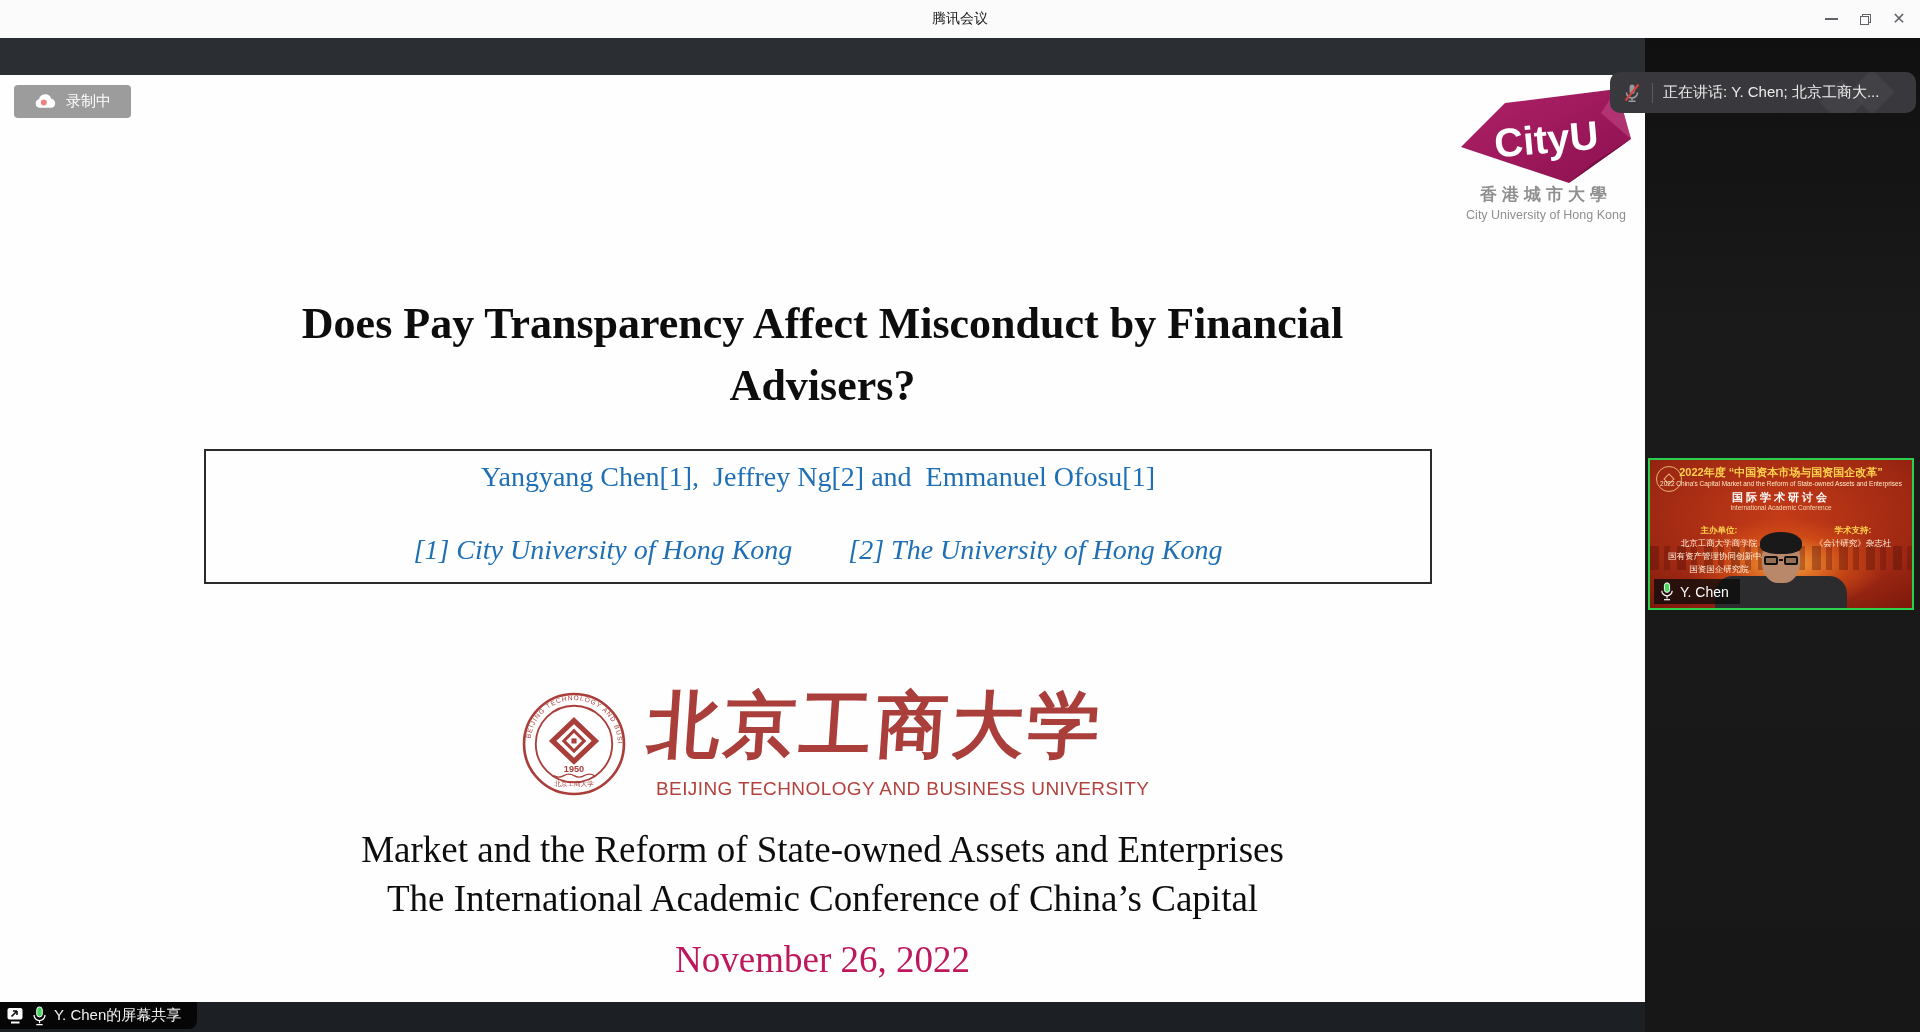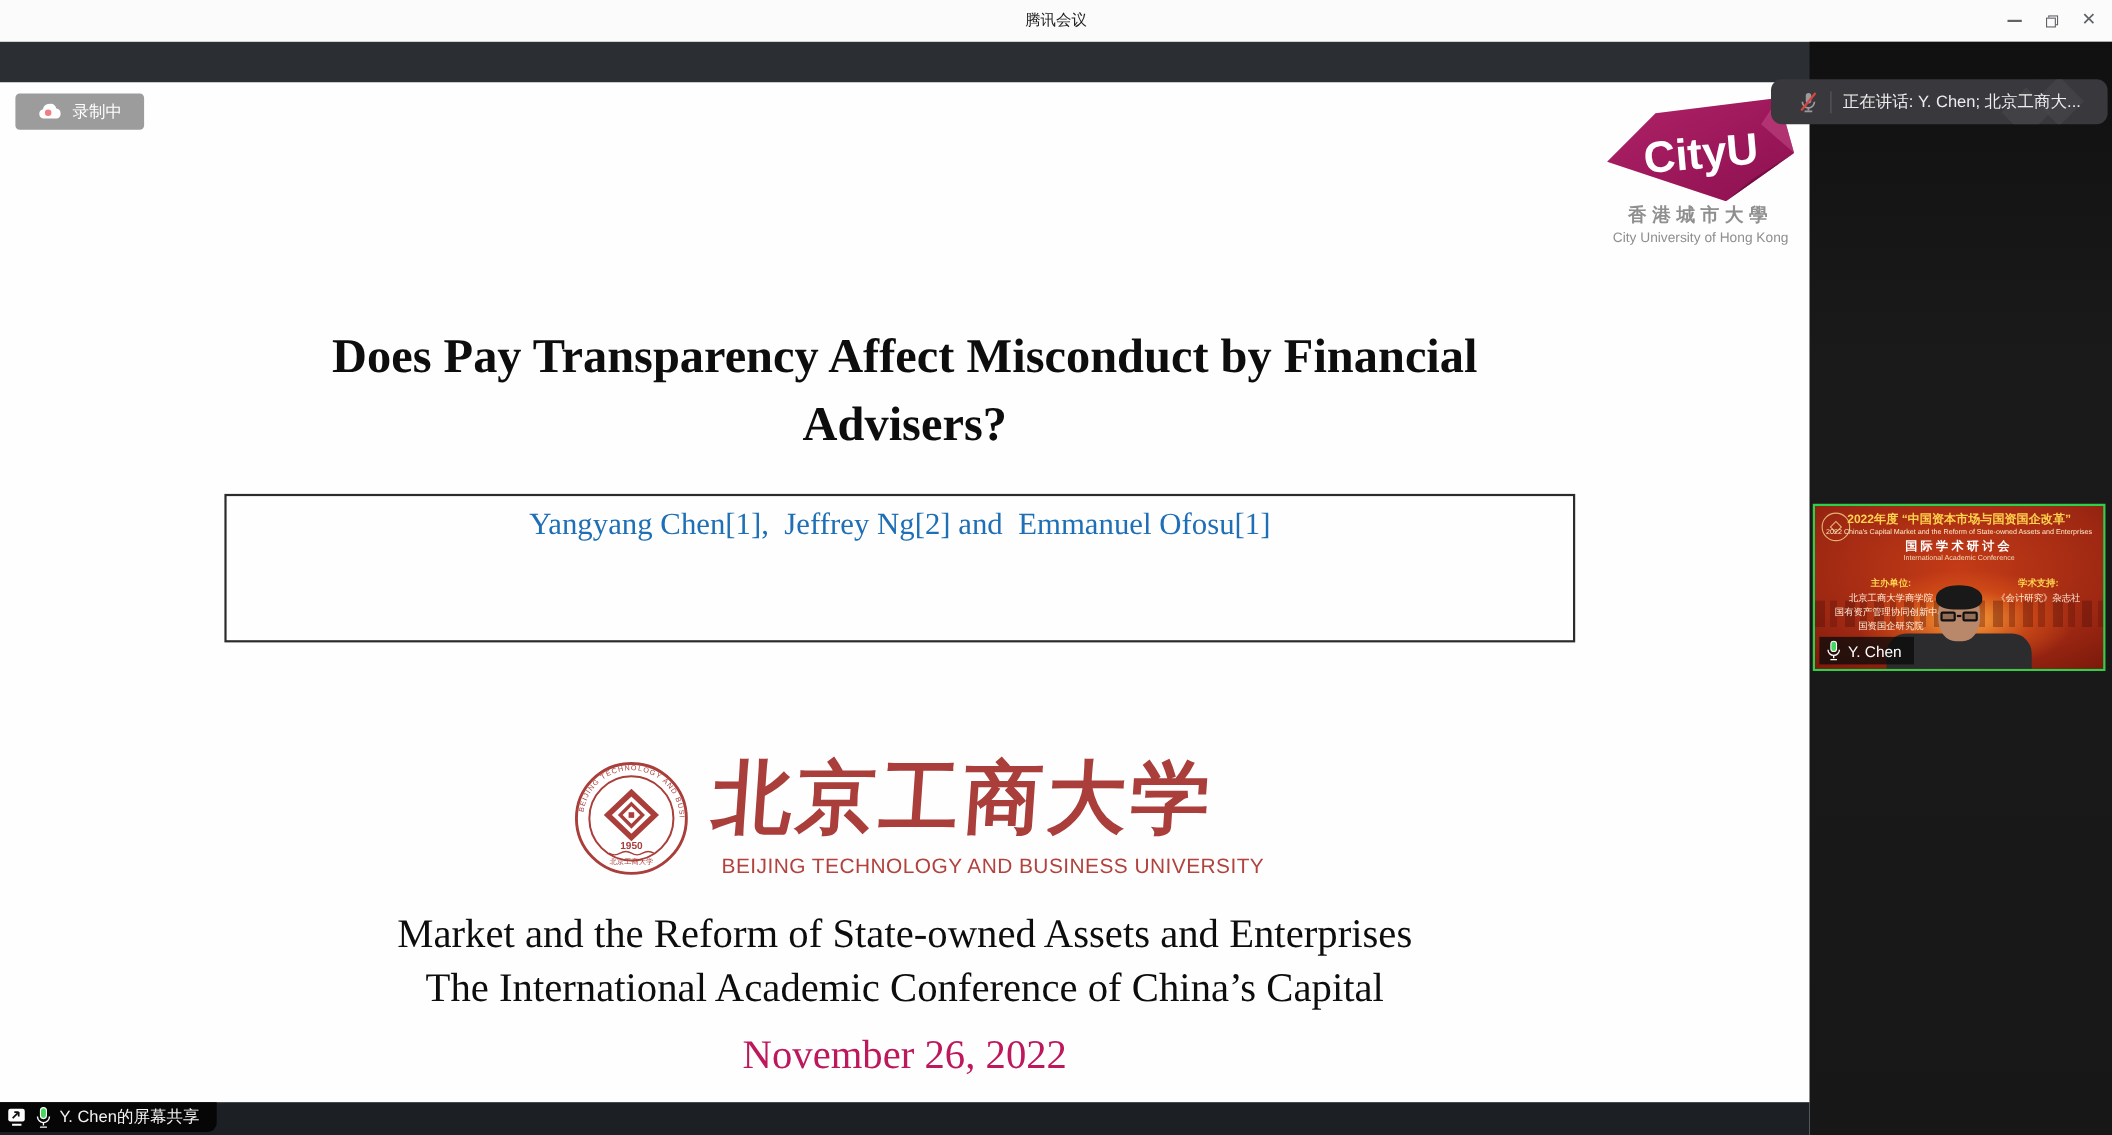--- a/index.html
+++ b/index.html
@@ -54,21 +54,21 @@
                 font-family:"Liberation Serif","DejaVu Serif",serif; font-size:37px; line-height:49px; }
   .conf-date { position:absolute; left:0; top:863px; width:1645px; text-align:center; color:#be185d;
                font-family:"Liberation Serif","DejaVu Serif",serif; font-size:37px; }
 
   
   .right-panel { position:absolute; left:1645px; top:38px; width:275px; height:994px;
                  background:linear-gradient(#101010,#1a1a1a 30%,#171717); }
 
   
   .speak-pill { position:absolute; left:1610px; top:72px; width:306px; height:41px; background:#39393d;
-                border-radius:10px; display:flex; align-items:center; padding:0 12px; gap:10px; overflow:hidden; z-index:5;justify-content:center; }
+                border-radius:10px; display:flex; align-items:center; padding:0 12px; gap:10px; overflow:hidden; z-index:5; }
   .speak-pill .wm { position:absolute; width:32px; height:32px; background:#46464b; transform:rotate(45deg); opacity:.65; }
   .wm1 { right:28px; top:4px; } .wm2 { right:58px; top:14px; }
   .pill-sep { width:1px; height:20px; background:#5a5a5f; flex:none; }
   .pill-text { position:relative; font-size:15px; color:#ededed; white-space:nowrap; overflow:hidden; text-overflow:ellipsis; }
 
   
   .thumb { position:absolute; left:1648px; top:458px; width:266px; height:152px; border:2px solid #2bd14c;
            background:#7e1a10; overflow:hidden; cursor:pointer; }
   .poster { position:absolute; inset:0;
             background:
@@ -165,20 +165,21 @@
       <div class="cityu-en">City University of Hong Kong</div>
     </div>
 
     <div class="slide-title">
       <div>Does Pay Transparency Affect Misconduct by Financial</div>
       <div>Advisers?</div>
     </div>
 
     <div class="authors-box">
       <div class="authors-line">Yangyang Chen[1], Jeffrey Ng[2] and Emmanuel Ofosu[1]</div>
+      <div class="affil-line">[1] City University of Hong Kong  [2] The University of Hong Kong</div>
     </div>
 
     <div class="btbu">
       <svg class="btbu-seal" width="104" height="104" viewBox="0 0 102 102">
         <circle cx="51" cy="51" r="49" fill="#ffffff" stroke="#a93e3a" stroke-width="2.6"></circle>
         <circle cx="51" cy="51" r="37.5" fill="none" stroke="#a93e3a" stroke-width="1.8"></circle>
         <defs>
             <path id="arcTop" d="M51,51 m-43,0 a43,43 0 1 1 86,0"></path>
           </defs>
         <text font-size="6.4" fill="#a93e3a" letter-spacing="1">

